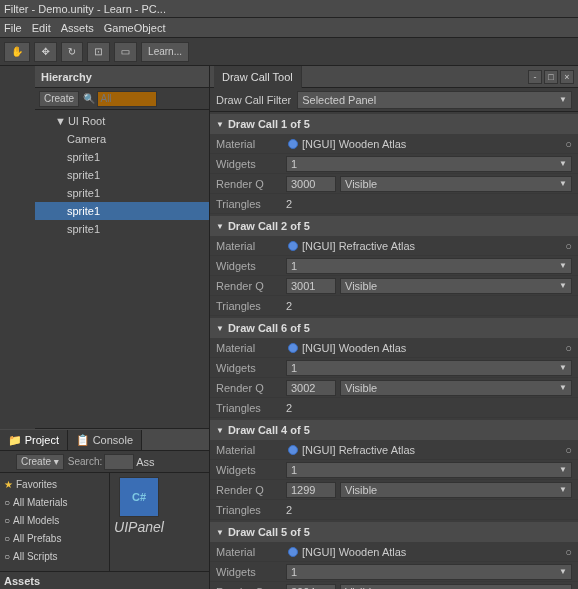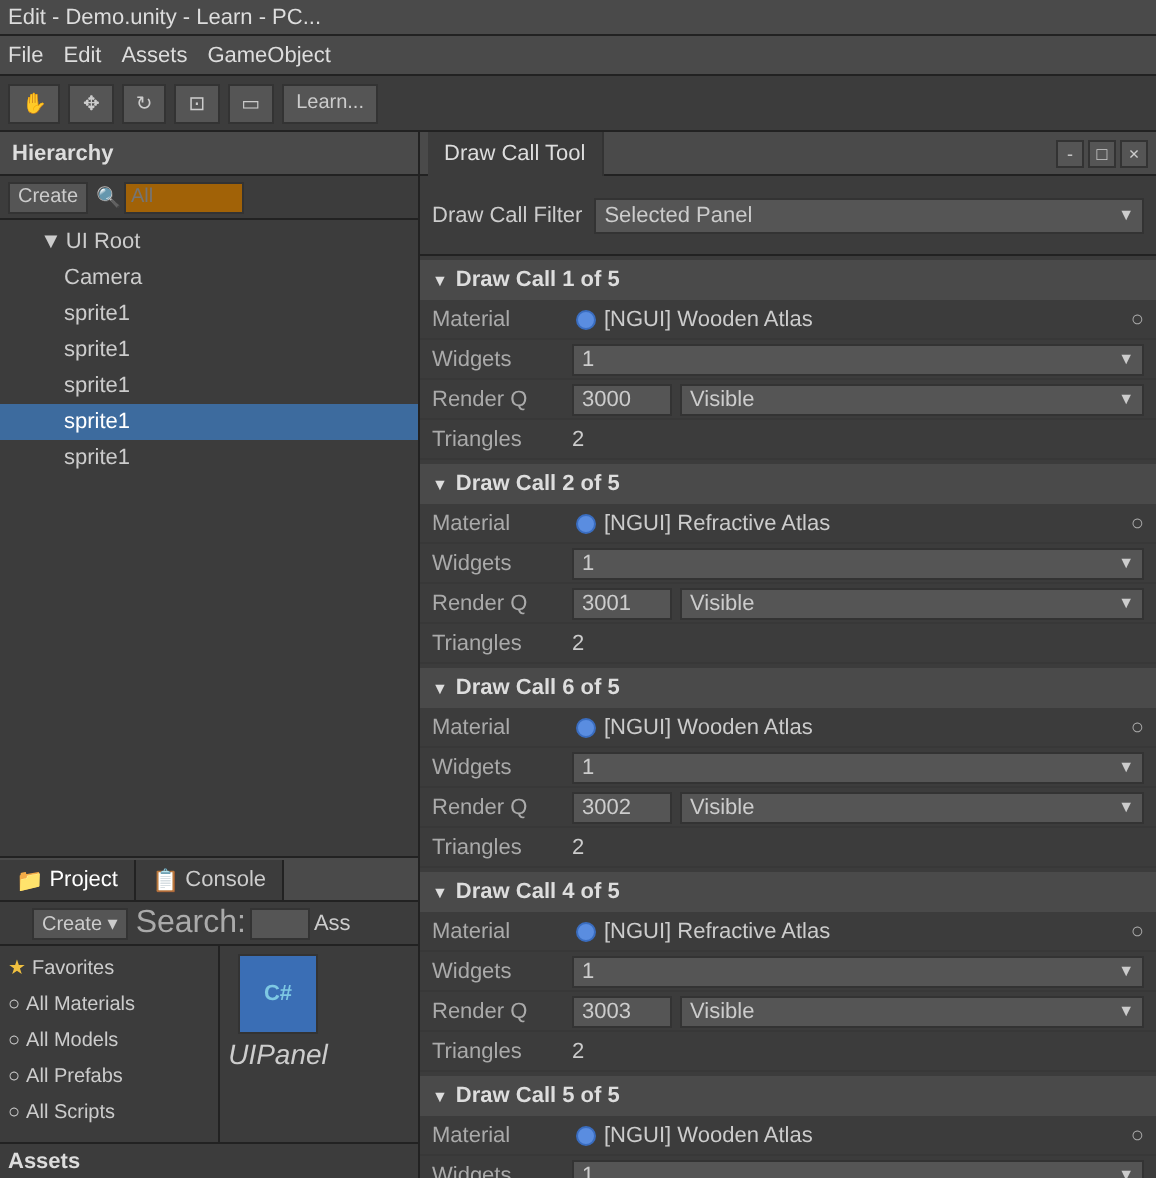--- a/index.html
+++ b/index.html
@@ -80,20 +80,21 @@
       display: flex;
       flex-direction: column;
       border-right: 1px solid #222;
     }
 
     .hierarchy-panel {
       flex: 1;
       border-bottom: 1px solid #222;
       display: flex;
       flex-direction: column;
+      margin-left: 35px;
     }
 
     .panel-header {
       background: #4a4a4a;
       height: 22px;
       display: flex;
       align-items: center;
       padding: 0 6px;
       font-size: 11px;
       font-weight: bold;
@@ -191,21 +192,21 @@
       align-items: center;
       padding: 0 16px;
       gap: 4px;
       border-bottom: 1px solid #222;
     }
     .project-search {
       display: flex;
       align-items: center;
       gap: 2px;
     }
-    .project-search-label { font-size: 16px; color: #aaa; }
+    .project-search-label { font-size: 10px; color: #aaa; }
     .project-search-input {
       background: #555;
       border: 1px solid #333;
       color: #ccc;
       font-size: 10px;
       height: 16px;
       width: 30px;
       padding: 0 2px;
     }
 
@@ -323,21 +324,21 @@
       display: flex;
       align-items: center;
       justify-content: center;
       font-size: 9px;
       cursor: pointer;
       color: #ccc;
     }
 
     .draw-call-filter {
       background: #3c3c3c;
-      height: 40px;
+      height: 24px;
       display: flex;
       align-items: center;
       padding: 0 6px;
       gap: 6px;
       border-bottom: 1px solid #222;
     }
     .filter-label { font-size: 11px; color: #ccc; }
     .filter-dropdown {
       flex: 1;
       background: #555;
@@ -441,21 +442,21 @@
       display: flex;
       align-items: center;
       gap: 4px;
       flex: 1;
     }
   </style>
 </head>
 <body>
 
 <div class="unity-titlebar">
-  <span>Edit - Demo.unity - Learn - PC...</span>
+  <span>Filter - Demo.unity - Learn - PC...</span>
 </div>
 
 <div class="unity-menubar">
   <span>File</span>
   <span>Edit</span>
   <span>Assets</span>
   <span>GameObject</span>
 </div>
 
 <div class="unity-toolbar">
@@ -744,21 +745,21 @@
         <span>1</span>
         <span style="font-size:8px;">▼</span>
       </div>
     </div>
   </div>
           <div class="dc-row">
     <span class="dc-label">Render Q</span>
     <div class="dc-value">
       <div class="dc-render-row">
         <div class="dc-number-field">
-          <span>3003</span>
+          <span>1299</span>
         </div>
         <div class="dc-dropdown">
           <span>Visible</span>
           <span style="font-size:8px;">▼</span>
         </div>
       </div>
     </div>
   </div>
           <div class="dc-row">
     <span class="dc-label">Triangles</span>

